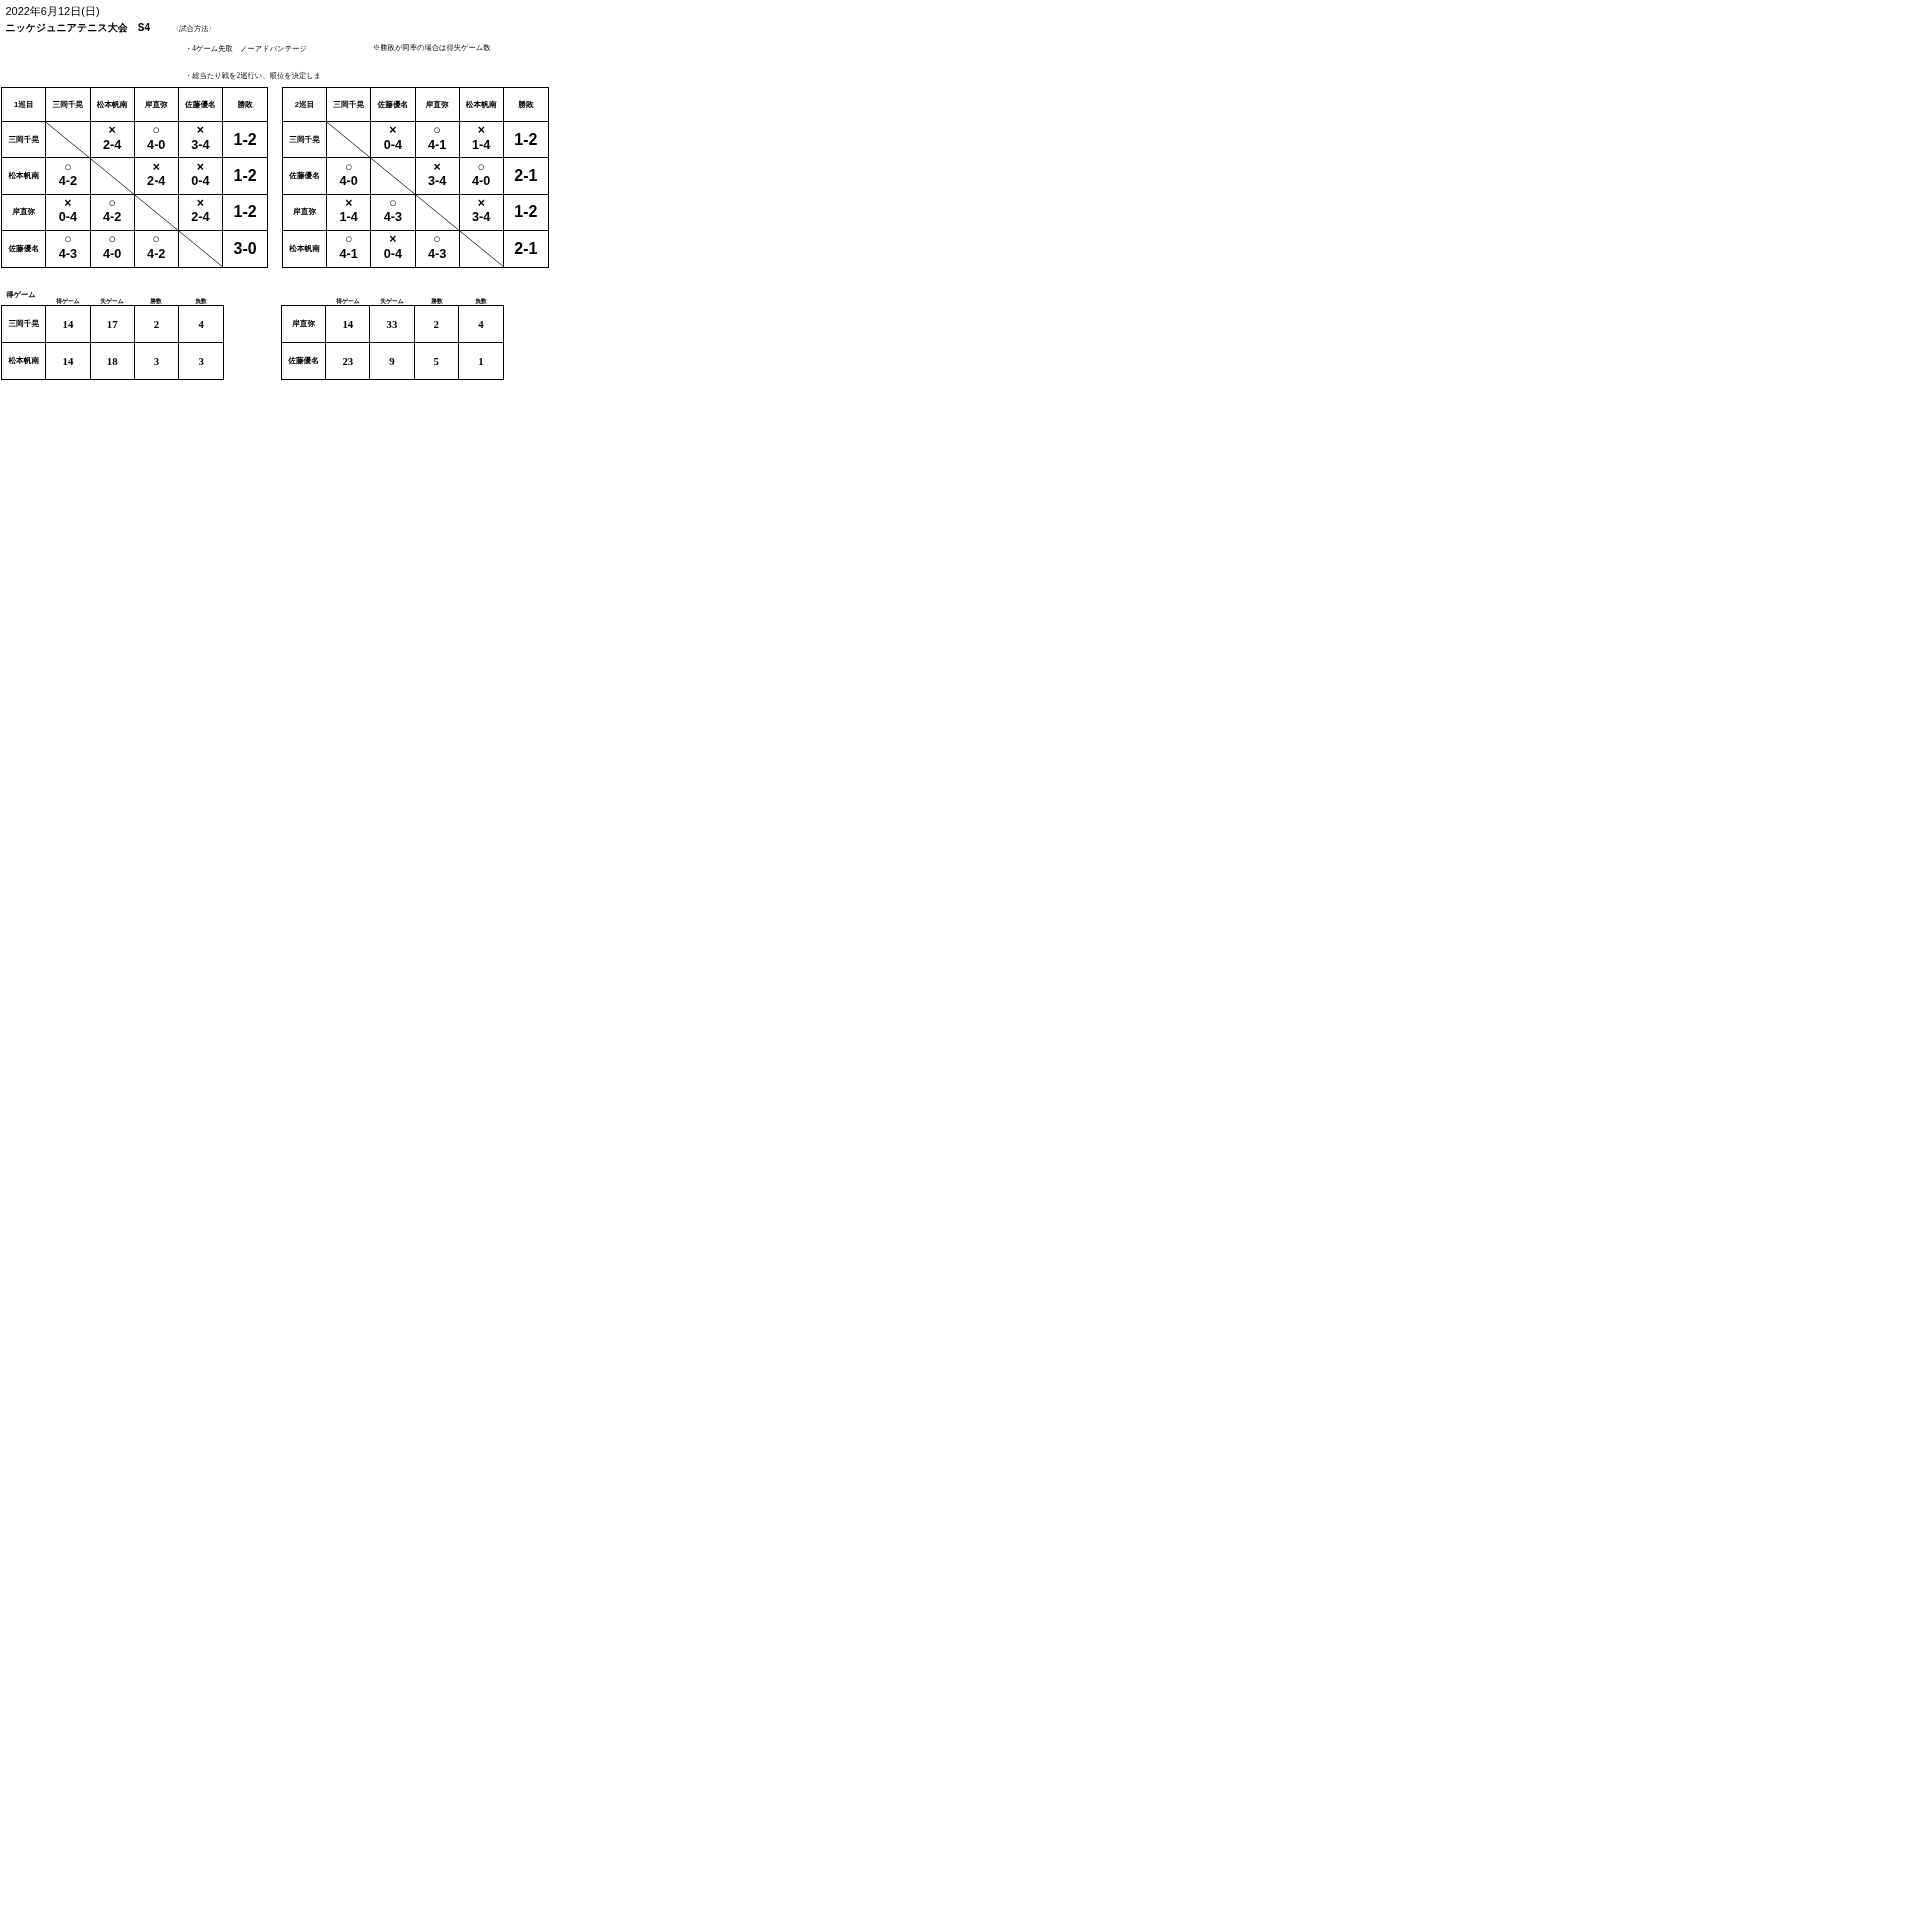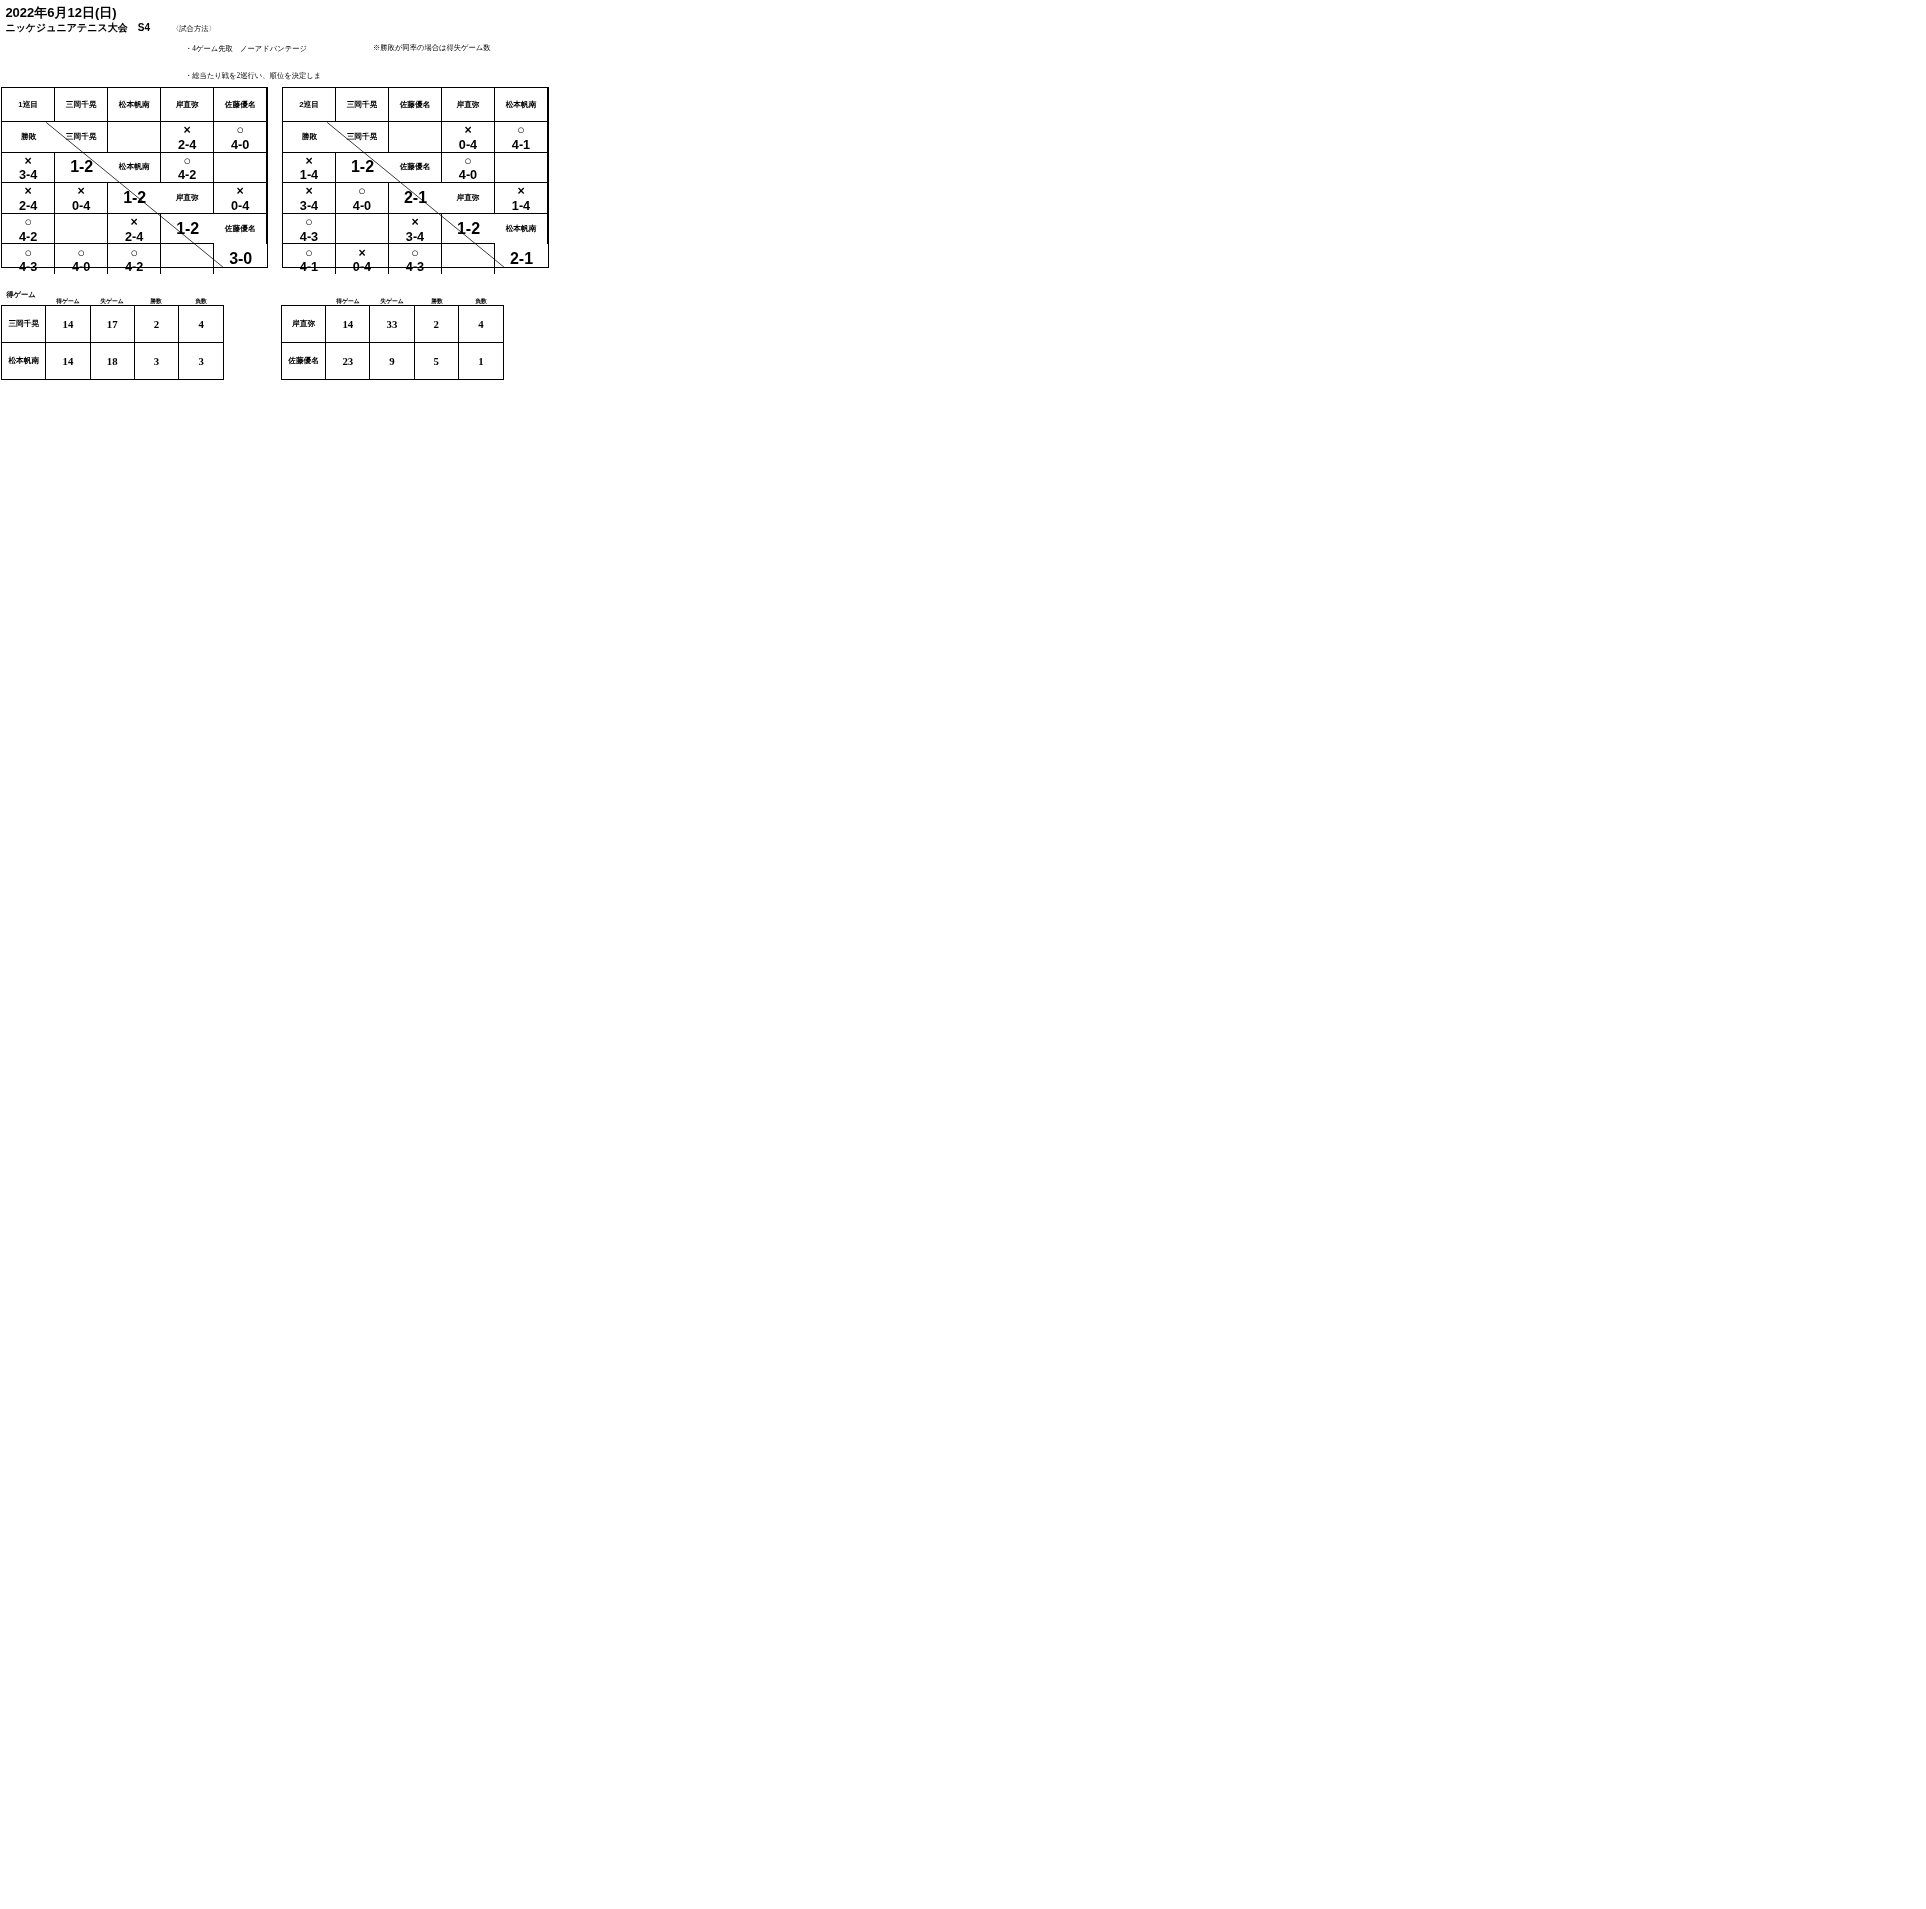--- a/index.html
+++ b/index.html
@@ -1,33 +1,33 @@
 <!DOCTYPE html>
 <html style="font-size:6.2px"><head>
 <meta charset="utf-8">
 <style>
   html,body{margin:0;padding:0;background:#ffffff;}
   .page{
     position:relative;width:595px;height:421px;background:#fff;
     font-family:"Liberation Sans", sans-serif;color:#000;overflow:hidden;
   }
   .abs{position:absolute;}
-  .date{left:5.4px;top:3.9px;font-size:13px;font-weight:bold;text-align:right;}
+  .date{left:5.4px;top:3.9px;font-size:11px;font-weight:normal;text-align:right;}
   .title{left:5.4px;top:21px;font-size:10px;font-weight:bold;}
   .mtext{font-family:"Liberation Serif", serif;font-size:7.3px;}
   .m-head{left:172px;top:24px;}
   .m-rule1{left:185px;top:44px;}
   .m-note{left:373px;top:43px;}
   .m-rule2{left:185px;top:61px;margin-top:10px;}
 
   
   .rr{
     position:absolute;top:87px;width:267px;height:181px;
     border:1.2px solid #000;box-sizing:border-box;
-    display:grid;grid-template-columns:repeat(5,1fr);
+    display:grid;grid-template-columns:repeat(6,1fr);
     grid-template-rows:34px repeat(4,1fr);
   }
   #rr1{left:1.2px;}
   #rr2{left:282px;}
   .rr>.cell{
     position:relative;display:flex;flex-direction:column;
     align-items:center;justify-content:center;
     border-right:0.6px solid #000;border-bottom:1.2px solid #000;
     box-sizing:border-box;
   }

